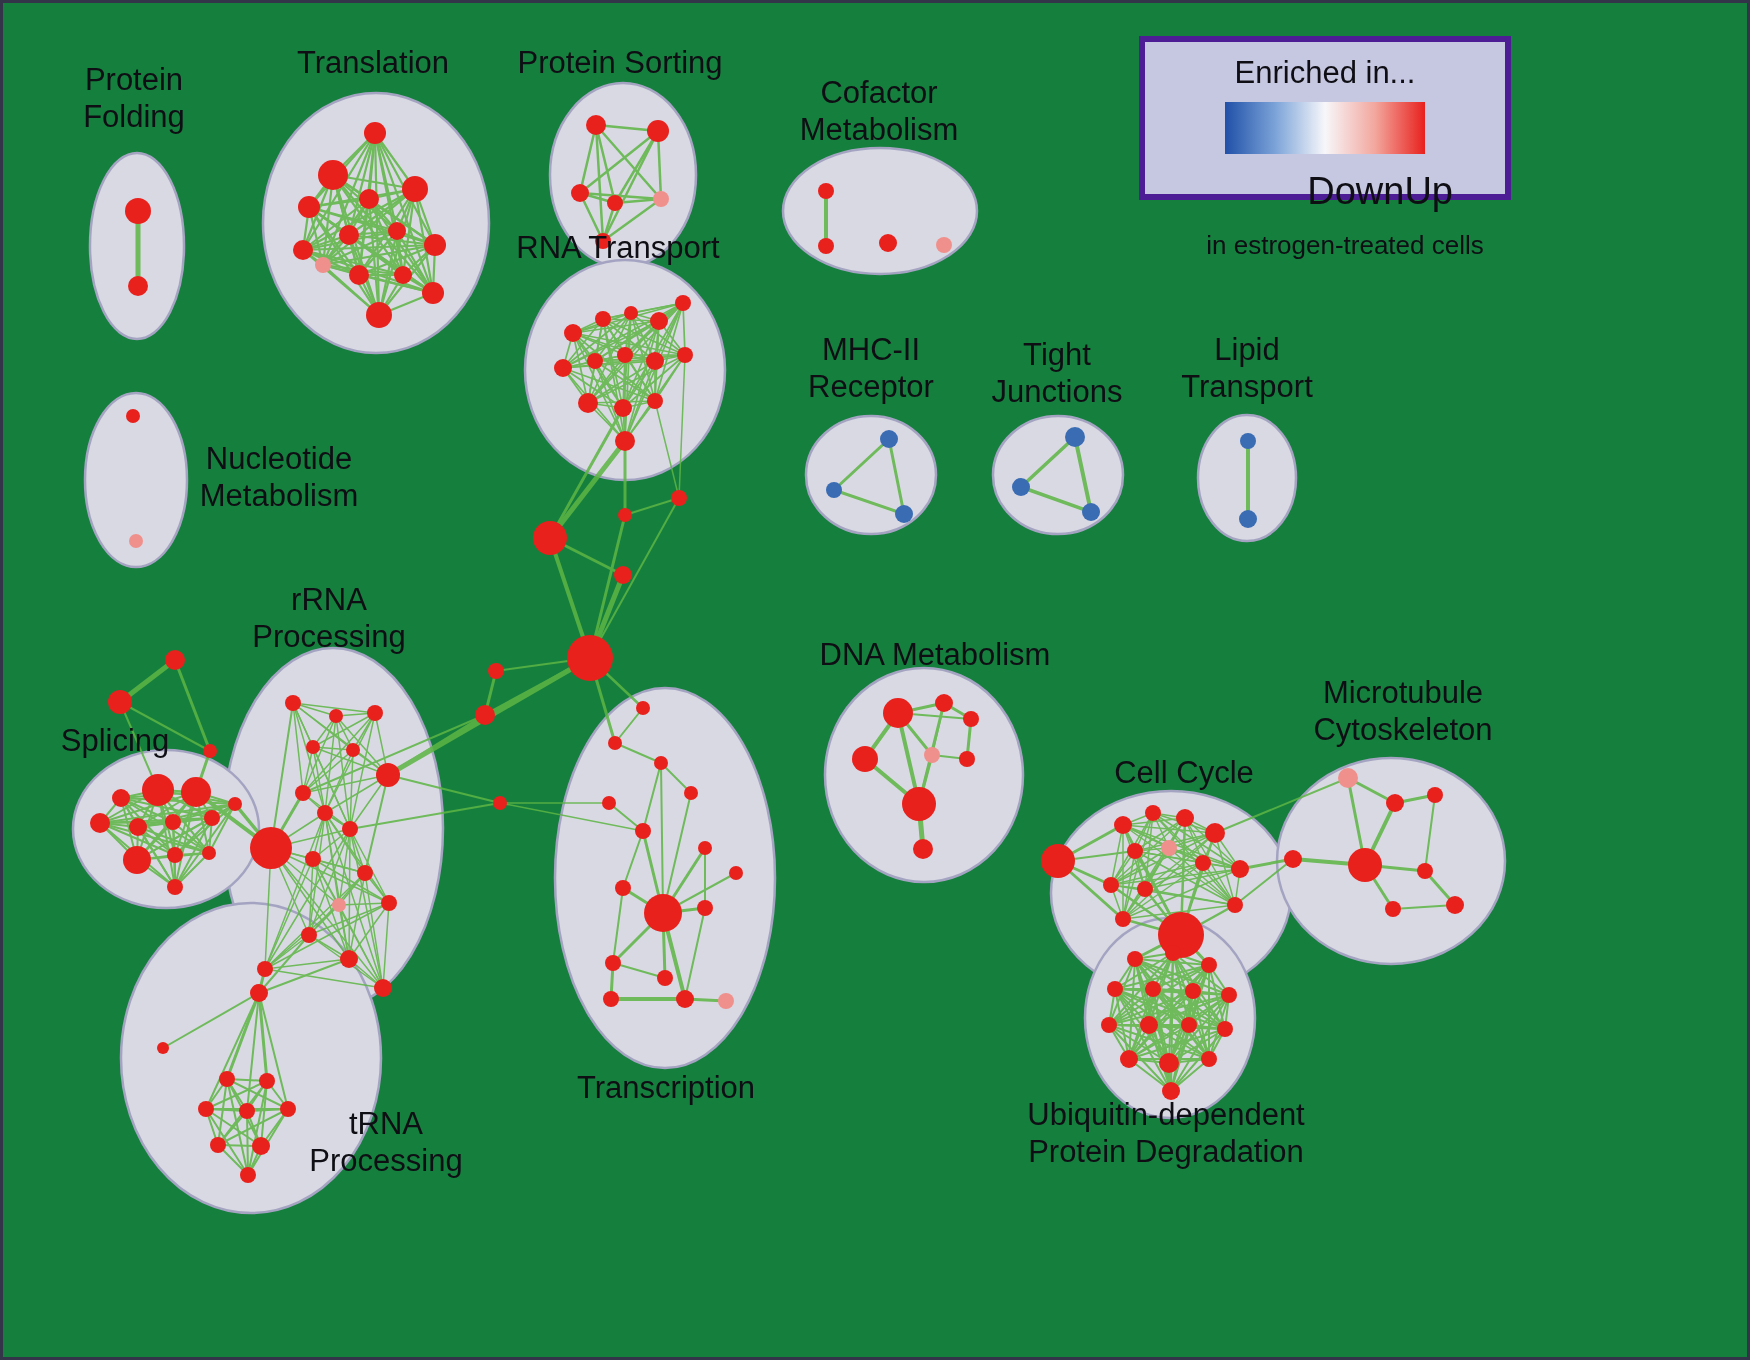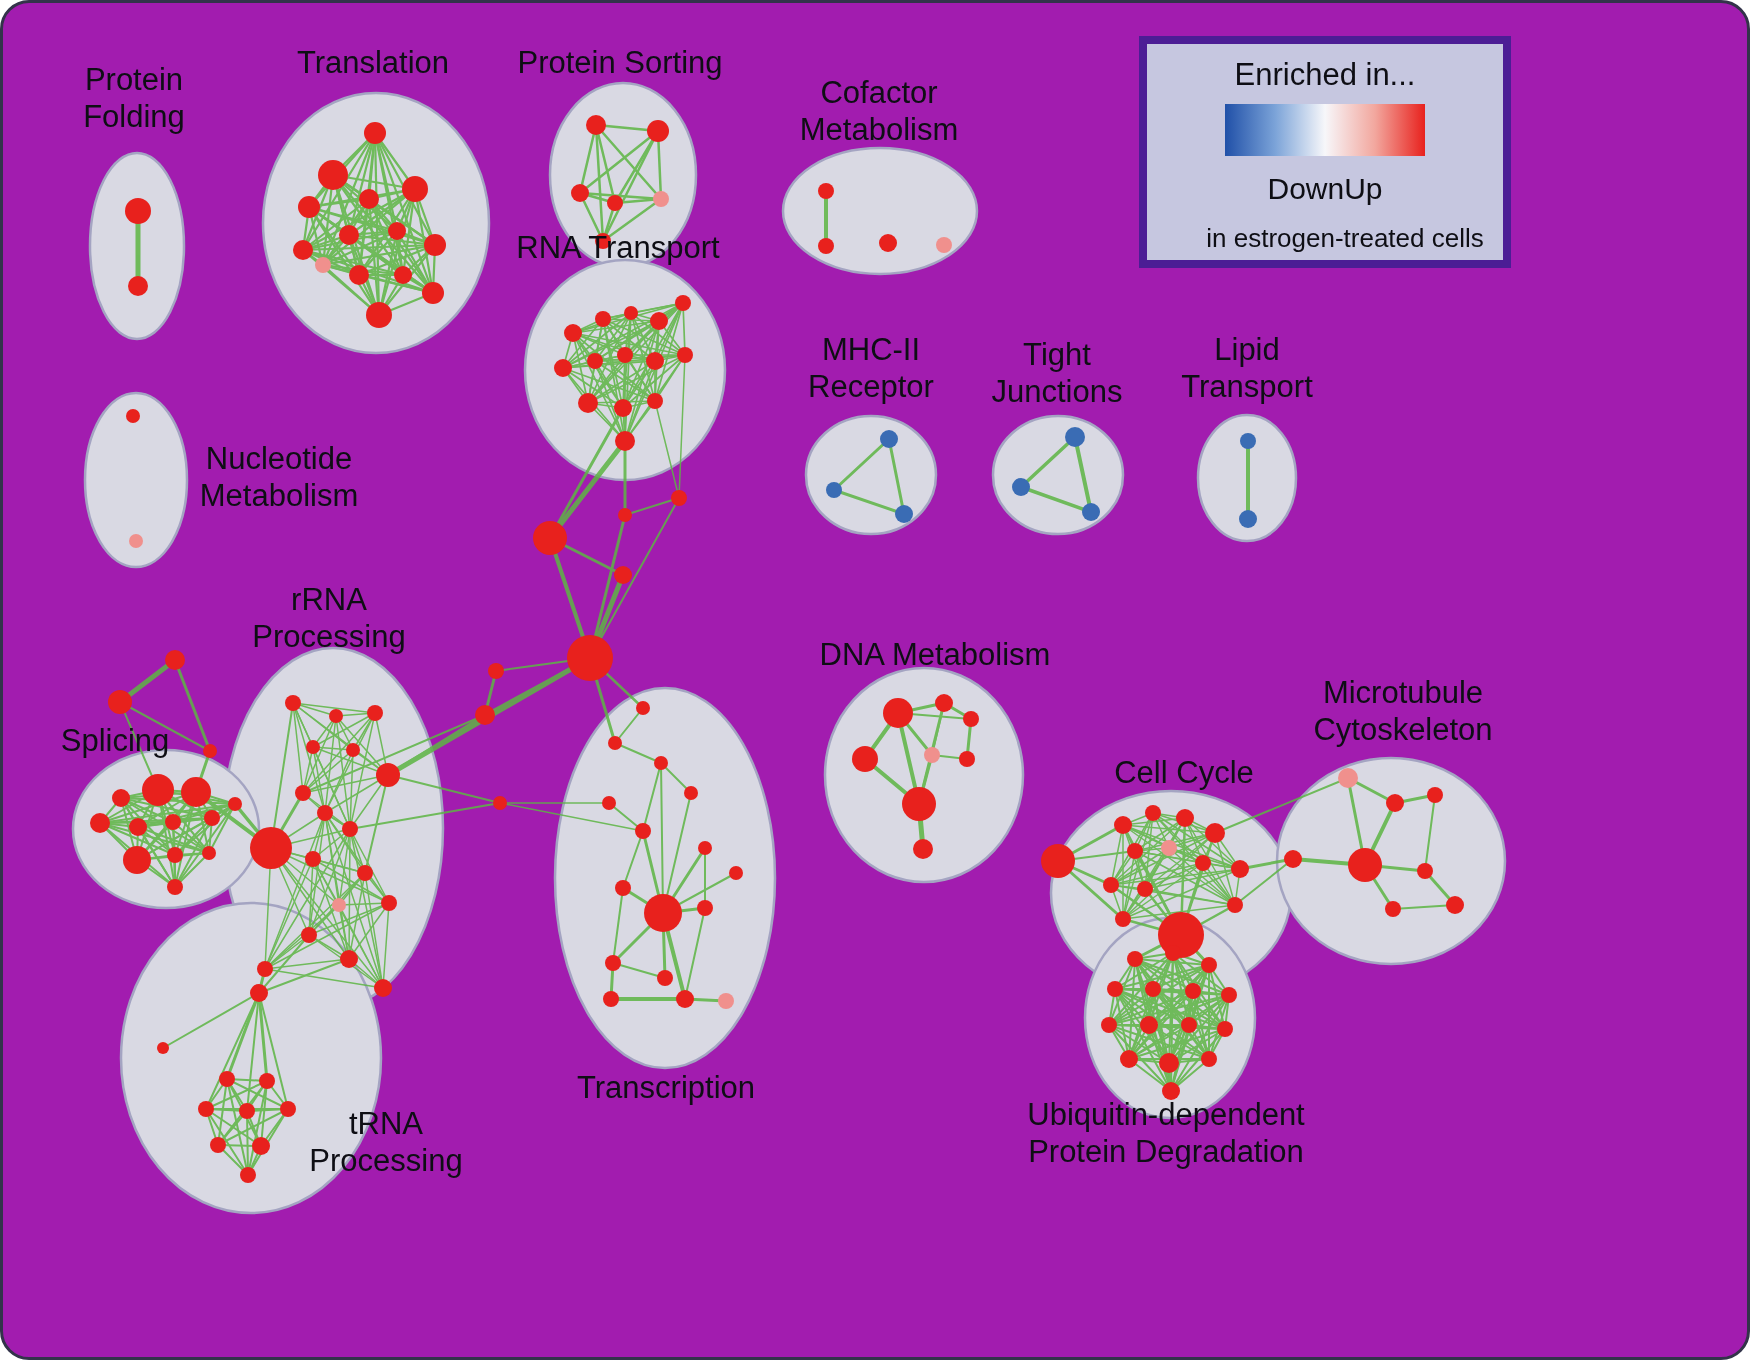--- a/index.html
+++ b/index.html
@@ -13,40 +13,40 @@
   }
   .page svg{position:absolute;left:0;top:0;}
   .clabel{
     font-family:"Liberation Sans", sans-serif;
     font-size:31px;
     fill:#0e0e14;
     text-anchor:middle;
   }
   .legend{
     position:absolute;left:1136px;top:33px;
-    width:372px;height:232px;
+    width:372px;height:164px;
     box-sizing:border-box;
-    border:8px solid #4c1d95;
+    border:6px solid #4c1d95;
     text-align:center;
     color:#0e0e14;
   }
   .legend-title{font-size:31px;margin-top:13px;}
   .legend-bar{width:200px;height:52px;margin:11px auto 6px auto;}
   .legend-row{
     width:256px;margin:16px auto;
-    display:flex;justify-content:center;
-    font-size:30px;
+    display:flex;justify-content:flex-end;
+    font-size:38px;
   }
   .legend-sub{font-size:26px;line-height:33px;margin-left:40px;}
   .legend-sub:first-of-type{margin-top:5px;}
 </style>
 </head>
 <body>
 
-<div class="page" style="background: #a21caf; border-radius: 29px;">
+<div class="page" style="background: #15803d;">
 
   <svg id="network" width="1750" height="1360" viewBox="0 0 1750 1360">
       <ellipse cx="134" cy="243" rx="47" ry="93" fill="#d9d9e3" stroke="#a4a4c2" stroke-width="2.5"></ellipse>
       <ellipse cx="373" cy="220" rx="113" ry="130" fill="#d9d9e3" stroke="#a4a4c2" stroke-width="2.5"></ellipse>
       <ellipse cx="620" cy="172" rx="73" ry="92" fill="#d9d9e3" stroke="#a4a4c2" stroke-width="2.5"></ellipse>
       <ellipse cx="877" cy="208" rx="97" ry="63" fill="#d9d9e3" stroke="#a4a4c2" stroke-width="2.5"></ellipse>
       <ellipse cx="622" cy="367" rx="100" ry="110" fill="#d9d9e3" stroke="#a4a4c2" stroke-width="2.5"></ellipse>
       <ellipse cx="133" cy="477" rx="51" ry="87" fill="#d9d9e3" stroke="#a4a4c2" stroke-width="2.5"></ellipse>
       <ellipse cx="868" cy="472" rx="65" ry="59" fill="#d9d9e3" stroke="#a4a4c2" stroke-width="2.5"></ellipse>
       <ellipse cx="1055" cy="472" rx="65" ry="59" fill="#d9d9e3" stroke="#a4a4c2" stroke-width="2.5"></ellipse>

